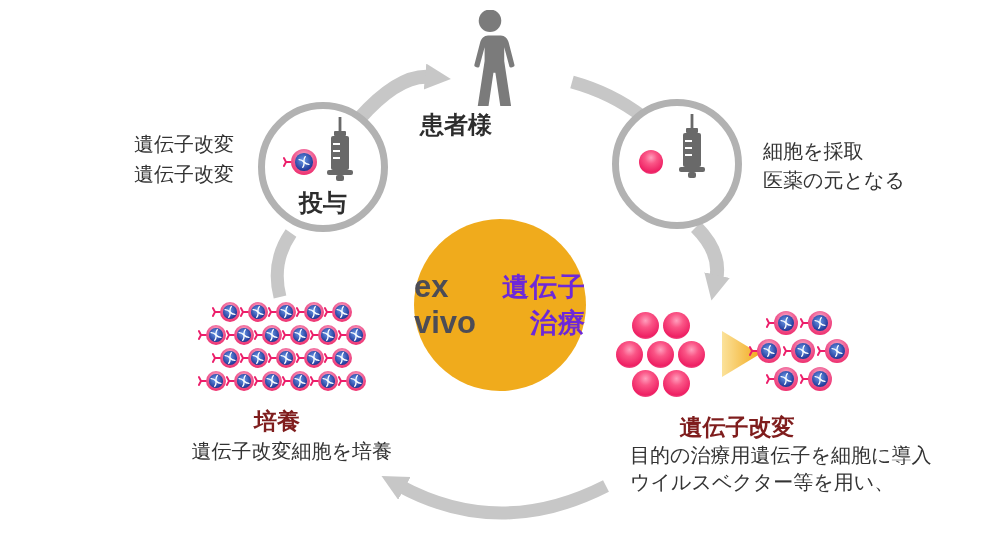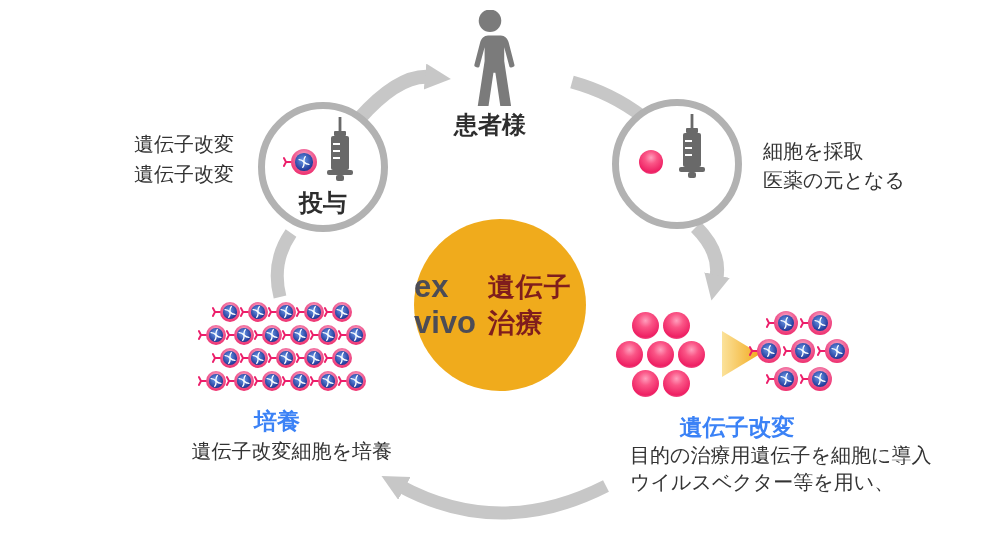--- a/index.html
+++ b/index.html
@@ -23,33 +23,33 @@
     font-weight:bold;color:#2d2d2d;
   }
 
   
   #center-circle{
     position:absolute;left:414px;top:219px;width:172px;height:172px;border-radius:50%;
     background:#F0AB1C;z-index:2;display:flex;flex-direction:row;
     align-items:center;justify-content:center;
   }
   #center-circle .l1{font-size:31px;font-weight:bold;color:#4c4c56;line-height:36px;}
-  #center-circle .l2{font-size:27px;font-weight:bold;color:#7f1d1d;line-height:36px;letter-spacing:1px;}
-
-  
-  #patient-label{position:absolute;left:420px;top:109px;width:140px;text-align:center;
+  #center-circle .l2{font-size:27px;font-weight:bold;color:#6d28d9;line-height:36px;letter-spacing:1px;text-align:right;}
+
+  
+  #patient-label{position:absolute;left:420px;top:109px;width:140px;text-align:left;
     font-size:24px;font-weight:bold;z-index:3;}
 
   
   .note{position:absolute;font-size:20px;line-height:30px;color:#333333;z-index:3;}
   #note-dosing{left:104px;top:129px;width:160px;text-align:center;}
   #note-collect{left:763px;top:137px;width:170px;text-align:left;line-height:29px;}
 
   
-  .block-title{position:absolute;font-size:23px;font-weight:bold;color:#3b82f6;text-align:center;z-index:3;}
+  .block-title{position:absolute;font-size:23px;font-weight:bold;color:#7f1d1d;text-align:center;z-index:3;}
   #modify-title{left:637px;top:412px;width:200px;}
   #culture-title{left:197px;top:406px;width:160px;}
   .block-desc{position:absolute;font-size:20px;line-height:27px;color:#333333;z-index:3;}
   #modify-desc{left:630px;top:442px;width:330px;text-align:left;}
   #culture-desc{left:162px;top:438px;width:230px;text-align:right;}
 
   
   .cell-row{display:flex;justify-content:center;}
   .pcell{
     display:inline-block;border-radius:50%;

